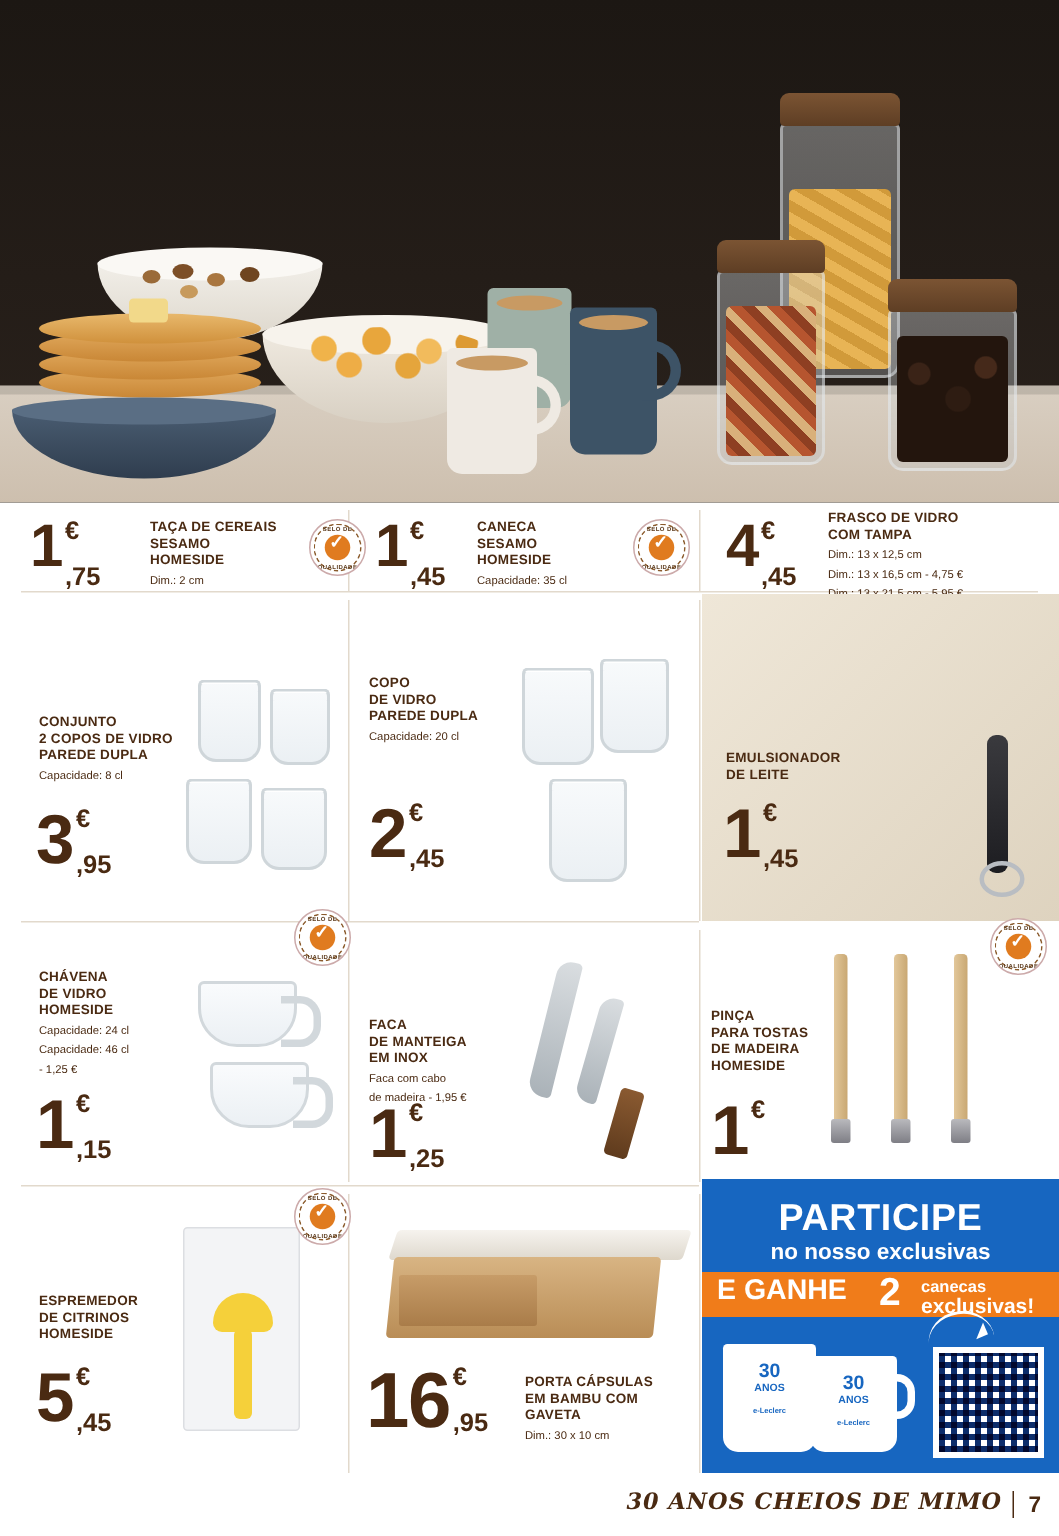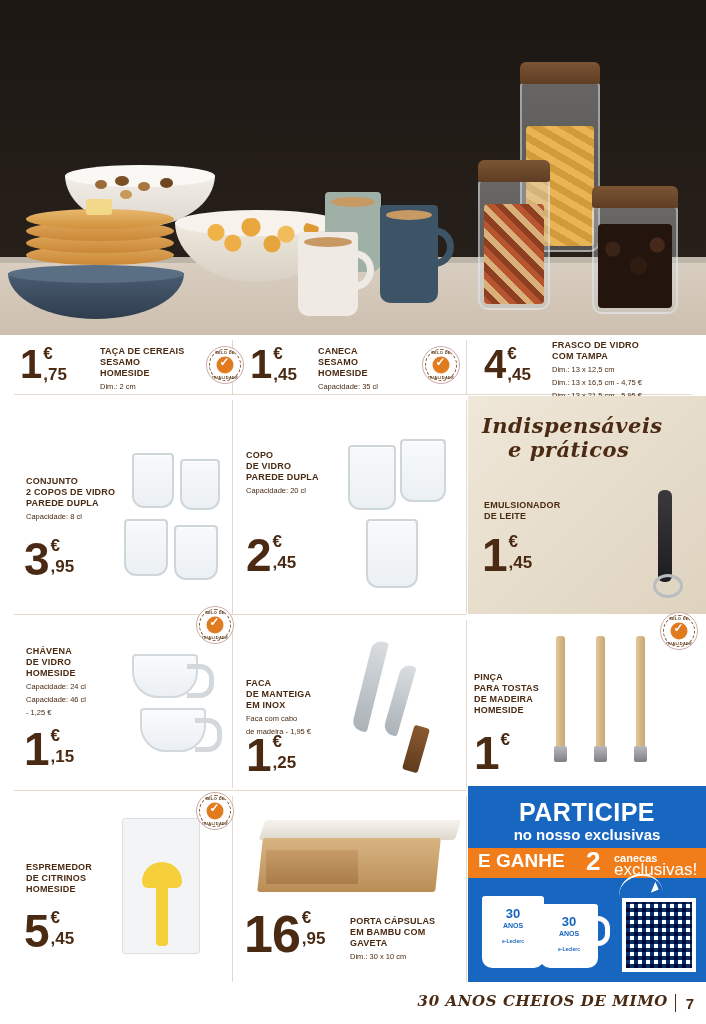--- a/index.html
+++ b/index.html
@@ -105,21 +105,21 @@
                background:radial-gradient(circle at 20% 30%, #3a2317 0 7px, transparent 8px),
                           radial-gradient(circle at 55% 50%, #2e1c12 0 8px, transparent 9px),
                           radial-gradient(circle at 80% 25%, #45291a 0 7px, transparent 8px),
                           #23150d; }
 
   
   .price { color:#4a2a12; font-weight:bold; line-height:1; display:flex; align-items:flex-start; }
   .price .int { font-size:40px; letter-spacing:-1px; }
   .price .col { display:flex; flex-direction:column; align-items:flex-start; margin-left:2px; }
   .price .eur { font-size:17px; line-height:14px; margin-top:3px;}
-  .price .dec { font-size:17px; line-height:14px; margin-top:7px;text-align:center;}
+  .price .dec { font-size:17px; line-height:14px; margin-top:17px;text-align:center;}
   .price.big .int{ font-size:46px; }
 
   .pname { color:#4a2a12; font-weight:bold; font-size:9px; line-height:11px; text-transform:uppercase; letter-spacing:.2px;}
   .pdesc { color:#4a2a12; font-size:7.5px; line-height:10px; margin-top:3px; }
 
   
   .selo { width:38px; height:38px; border-radius:50%; background:#fff;
           border:1px solid #caa; position:relative; overflow:hidden;}
   .selo .ring{ position:absolute; inset:2px; border-radius:50%; border:1px dashed #8a5a2b; }
   .selo .chk{ position:absolute; left:50%; top:50%; transform:translate(-50%,-50%);
@@ -384,24 +384,20 @@
         <span class="eur">€</span>
         <span class="dec">,45</span>
       </span>
     </div>
     <div class="glass" style="left:108px; top:44px; width:48px; height:62px;"></div>
     <div class="glass" style="left:160px; top:38px; width:46px; height:60px;"></div>
     <div class="glass" style="left:126px; top:118px; width:52px; height:66px;"></div>
   </div>
 
   <div class="promo-indis">
-    <div class="t">
-      <span>Indispensáveis</span><br>
-      <span style="margin-left:26px; display:inline-block;">e práticos</span>
-    </div>
     <div class="frother"></div>
     <div style="position:absolute; left:16px; top:104px; width:120px;">
       <div class="pname">EMULSIONADOR</div>
       <div class="pname">DE LEITE</div>
     </div>
     <div class="price big" style="position:absolute; left:14px; top:136px;">
       <span class="int">1</span>
       <span class="col">
         <span class="eur">€</span>
         <span class="dec">,45</span>
@@ -537,21 +533,21 @@
   </div>
 
   <div class="promo-blue">
     <div class="l1">PARTICIPE</div>
     <div class="l2">no nosso exclusivas</div>
     <div class="band"></div>
     <div class="l3">E GANHE</div>
     <div class="l4">2</div>
     <div class="l5">
       <span style="position:absolute; left:0; top:4px; font-size:11px; font-weight:bold; color:#fff;">canecas</span>
-      <span style="position:absolute; left:0; top:16px; font-size:17px; font-weight:normal; color:#fff;">exclusivas!</span>
+      <span style="position:absolute; left:0; top:16px; font-size:14px; font-weight:bold; color:#fff;">exclusivas!</span>
     </div>
     <div class="promo-mug" style="left:14px; width:62px; height:72px;">
       <div class="lbl">
         <span>30</span>
         <span style="display:block; font-size:7px;">ANOS</span>
         <small>e-Leclerc</small>
       </div>
     </div>
     <div class="promo-mug" style="left:72px; width:58px; height:64px;">
       <div class="lbl">

